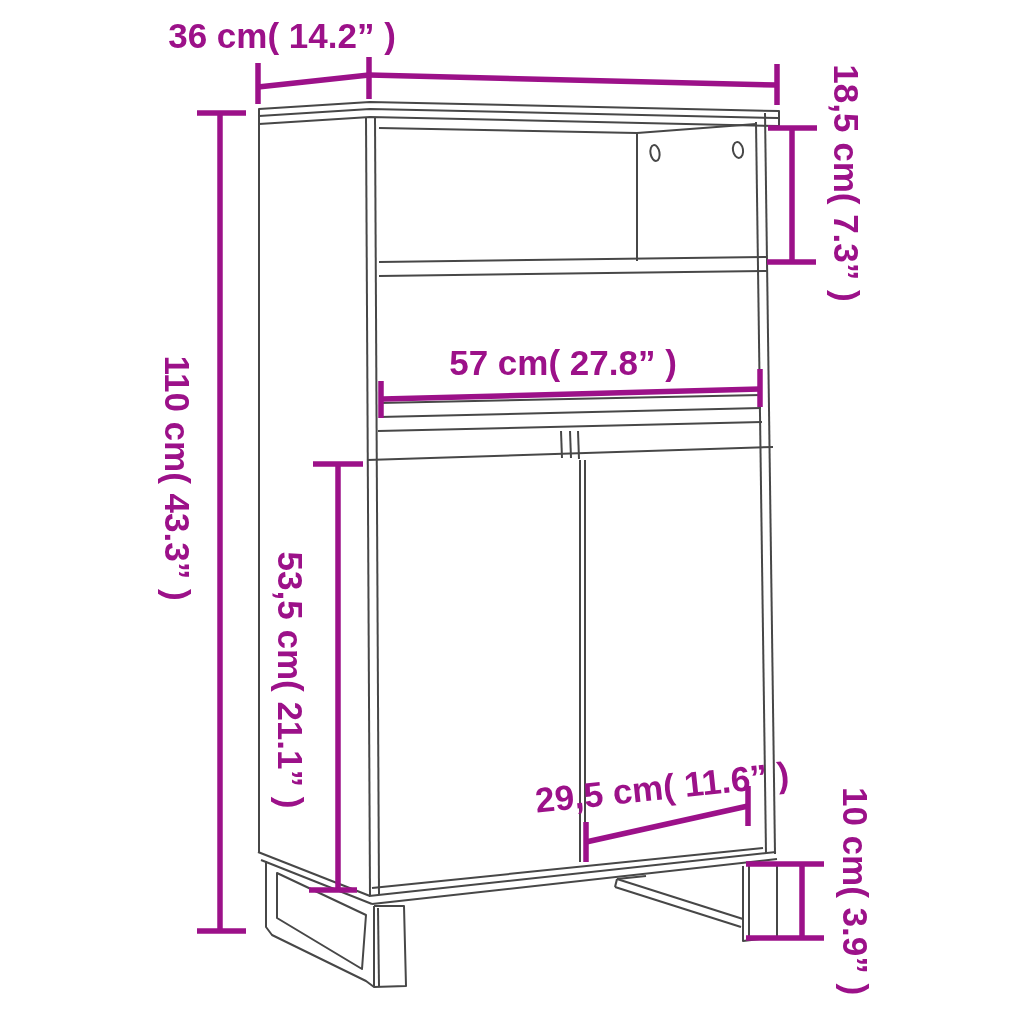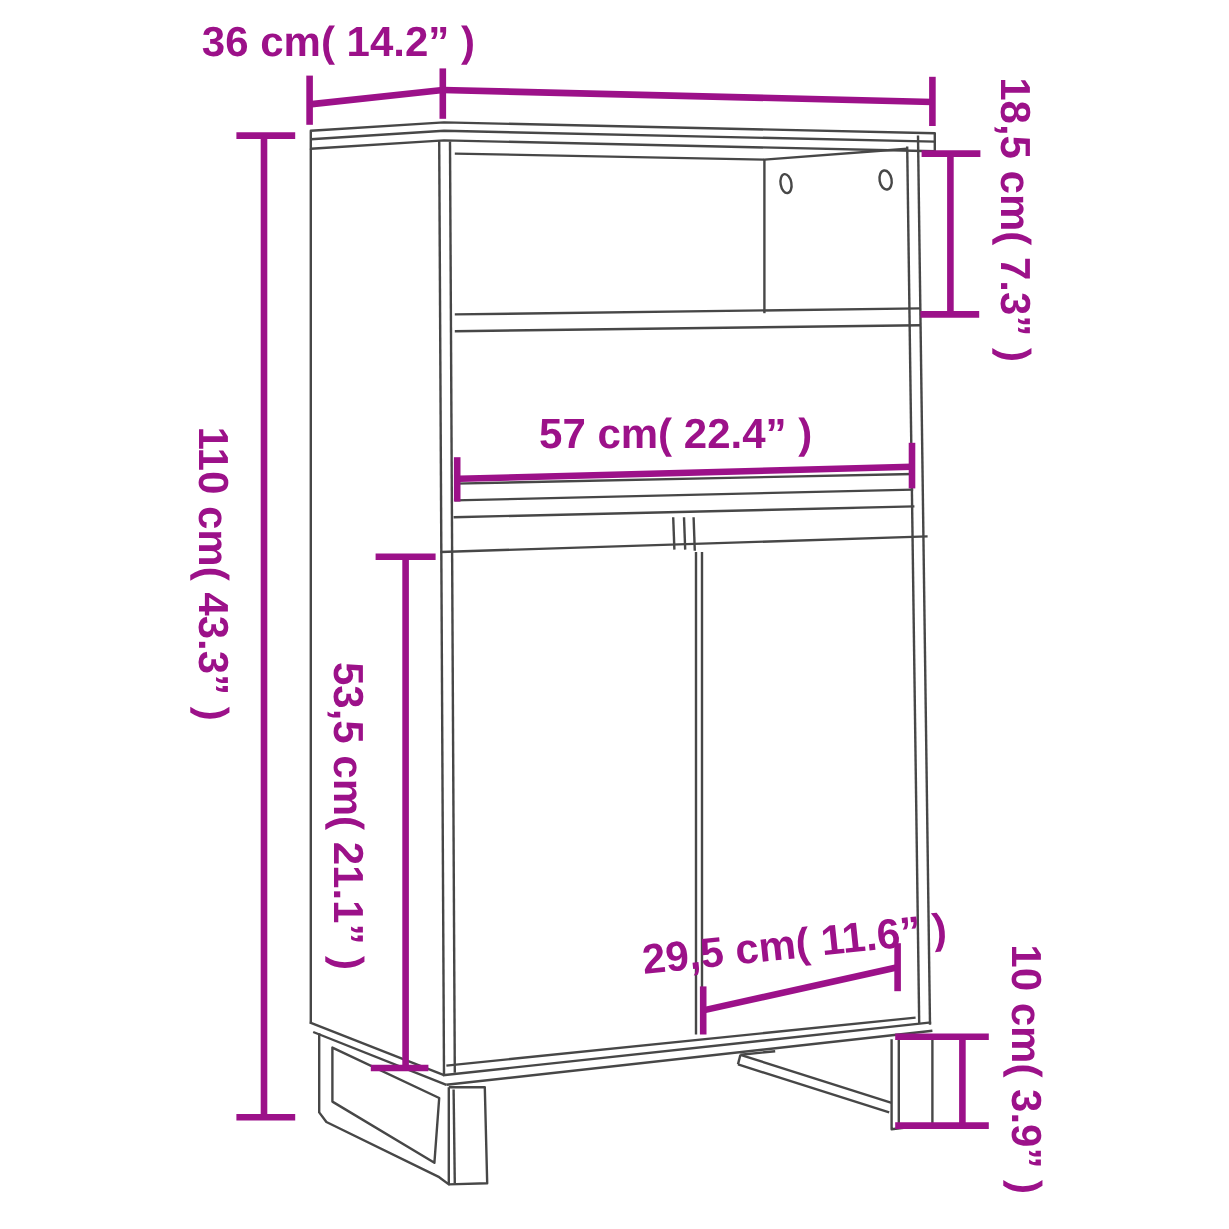--- a/index.html
+++ b/index.html
@@ -146,18 +146,18 @@
         <path d="M802,864 L802,938"></path>
         <path d="M746,864 L824,864"></path>
         <path d="M746,938 L824,938"></path>
       </g>
     </g>
   </svg>
 
   <div class="dim-label" style="left:282px; top:35px;">36 cm( 14.2” )</div>
   <div class="dim-label v" style="left:846px; top:183px;">18,5 cm( 7.3” )</div>
   <div class="dim-label v" style="left:177px; top:478px;">110 cm( 43.3” )</div>
-  <div class="dim-label" style="left:563px; top:362px;">57 cm( 22.4” )</div>
+  <div class="dim-label" style="left:563px; top:362px;">57 cm( 27.8” )</div>
   <div class="dim-label v" style="left:290px; top:680px;">53,5 cm( 21.1” )</div>
   <div class="dim-label t6" style="left:662px; top:787px;">29,5 cm( 11.6” )</div>
   <div class="dim-label v" style="left:855px; top:891px;">10 cm( 3.9” )</div>
 
 </div>
 
 </body></html>

